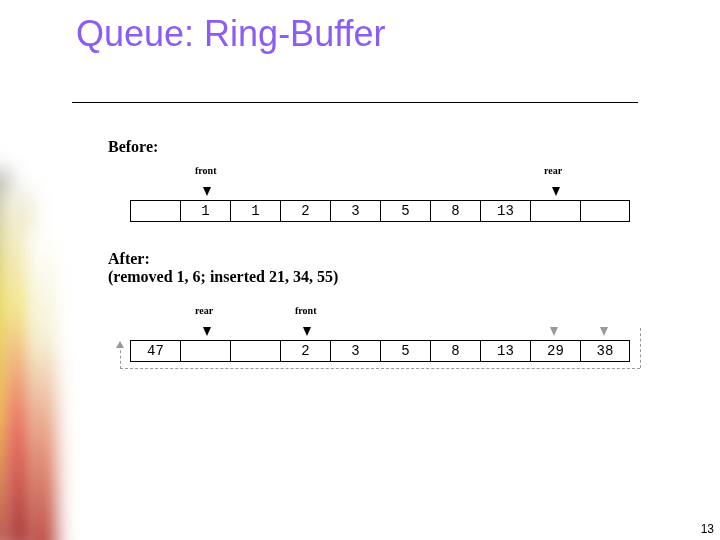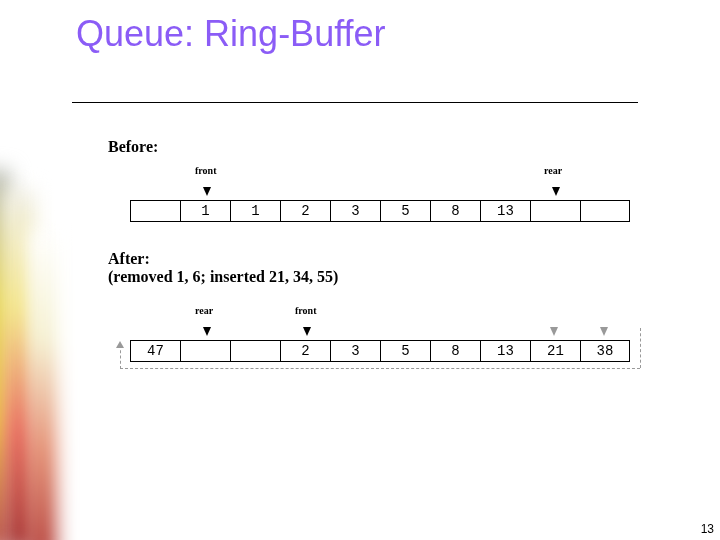--- a/index.html
+++ b/index.html
@@ -184,17 +184,17 @@
 
 <div class="buffer buf2">
   <div class="cell">47</div>
   <div class="cell"></div>
   <div class="cell"></div>
   <div class="cell">2</div>
   <div class="cell">3</div>
   <div class="cell">5</div>
   <div class="cell">8</div>
   <div class="cell">13</div>
-  <div class="cell">21</div>
+  <div class="cell">29</div>
   <div class="cell">38</div>
 </div>
 
 <div class="pagenum">13</div>
 
 </body></html>

